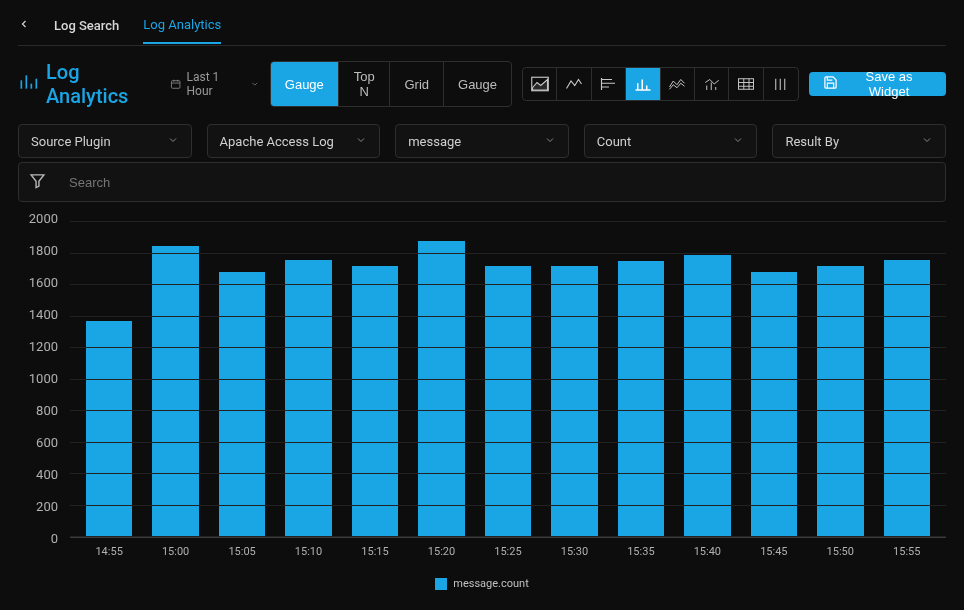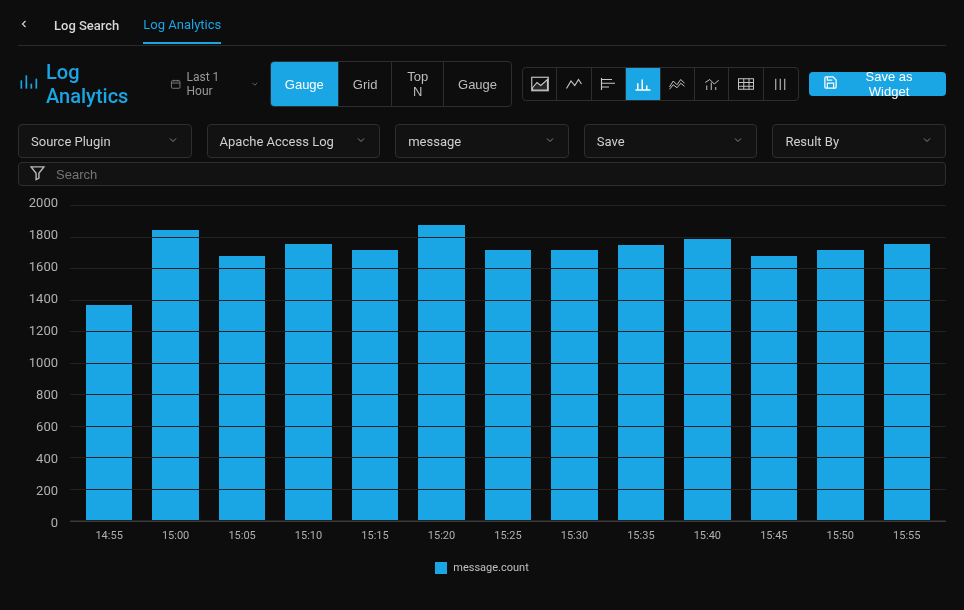--- a/index.html
+++ b/index.html
@@ -32,21 +32,21 @@
   .chart-type-group { display: inline-flex; border: 1px solid #2e2e2e; border-radius: 4px; overflow: hidden; }
   .ct-btn { width: 36px; height: 32px; display: flex; align-items: center; justify-content: center; cursor: pointer; border-right: 1px solid #2e2e2e; color: #c8c8c8; }
   .ct-btn:last-child { border-right: none; }
   .ct-btn.active { background: #1aa5e5; color: #fff; }
   .save-btn { margin-left: auto; display: inline-flex; align-items: center; gap: 8px; background: #1aa5e5; color: #fff; border: none; padding: 8px 14px; border-radius: 4px; font-size: 13px; cursor: pointer; height: 24px; }
   
   .selects-row { display: flex; gap: 15px; margin-bottom: 4px; }
   .select { flex: 1; display: flex; align-items: center; justify-content: space-between; border: 1px solid #2e2e2e; border-radius: 4px; padding: 8px 12px; height: 34px; cursor: pointer; color: #d0d0d0; background: #121212; }
   .select .chev { color: #888; }
   
-  .search-row { display: flex; align-items: center; gap: 10px; border: 1px solid #2e2e2e; border-radius: 4px; height: 24px; padding: 0 10px; margin-bottom: 16px; background: #121212; }
+  .search-row { display: flex; align-items: center; gap: 23px; border: 1px solid #2e2e2e; border-radius: 4px; height: 40px; padding: 0 10px; margin-bottom: 16px; background: #121212; }
   .search-row input { flex: 1; background: transparent; border: none; outline: none; color: #d0d0d0; font-size: 13px; }
   .filter-icon { color: #b8b8b8; }
   
   .chart-wrap { position: relative; height: 380px; }
   .y-axis { position: absolute; left: 0; top: 0; bottom: 60px; width: 44px; }
   .y-tick { position: absolute; right: 4px; transform: translateY(50%); font-size: 13px; color: #b0b0b0; text-align: right; }
   .plot { position: absolute; left: 52px; right: 0; top: 4px; bottom: 60px; border-bottom: 1px solid #3c3c3c; }
   .gridline { position: absolute; left: 0; right: 0; height: 1px; background: #222; }
   .bars { position: absolute; inset: 0; display: flex; align-items: flex-end; justify-content: space-around; padding: 0 6px; }
   .bar-col { flex: 1; display: flex; flex-direction: column; align-items: center; justify-content: flex-end; height: 100%; position: relative; }
@@ -89,22 +89,22 @@
         <line x1="16" y1="3" x2="16" y2="7"></line>
       </svg>
     <span>Last 1 Hour</span>
     <svg width="10" height="10" viewBox="0 0 24 24" fill="none" stroke="currentColor" stroke-width="2">
         <polyline points="6 9 12 15 18 9"></polyline>
       </svg>
   </div>
 
   <div class="btn-group">
     <button class="bg-btn active">Gauge</button>
+    <button class="bg-btn">Top N</button>
     <button class="bg-btn">Grid</button>
-    <button class="bg-btn">Top N</button>
     <button class="bg-btn">Gauge</button>
   </div>
 
   <div class="chart-type-group">
     <div class="ct-btn">
       <svg width="18" height="16" viewBox="0 0 24 20" fill="none" stroke="currentColor" stroke-width="1.5">
           <rect x="1" y="1" width="22" height="18"></rect>
           <path d="M2 15 L8 8 L13 12 L22 4 L22 18 L2 18 Z" fill="currentColor" fill-opacity=".14"></path>
         </svg>
     </div>
@@ -189,21 +189,21 @@
           <polyline points="6 9 12 15 18 9"></polyline>
         </svg></span>
   </div>
   <div class="select">
     <span>message</span>
     <span class="chev"><svg width="12" height="12" viewBox="0 0 24 24" fill="none" stroke="currentColor" stroke-width="2">
           <polyline points="6 9 12 15 18 9"></polyline>
         </svg></span>
   </div>
   <div class="select">
-    <span>Save</span>
+    <span>Count</span>
     <span class="chev"><svg width="12" height="12" viewBox="0 0 24 24" fill="none" stroke="currentColor" stroke-width="2">
           <polyline points="6 9 12 15 18 9"></polyline>
         </svg></span>
   </div>
   <div class="select">
     <span>Result By</span>
     <span class="chev"><svg width="12" height="12" viewBox="0 0 24 24" fill="none" stroke="currentColor" stroke-width="2">
           <polyline points="6 9 12 15 18 9"></polyline>
         </svg></span>
   </div>

